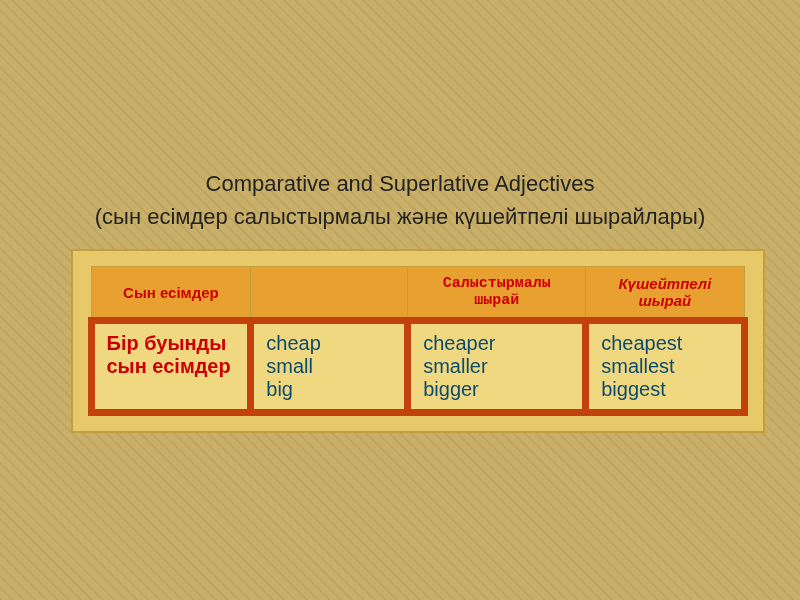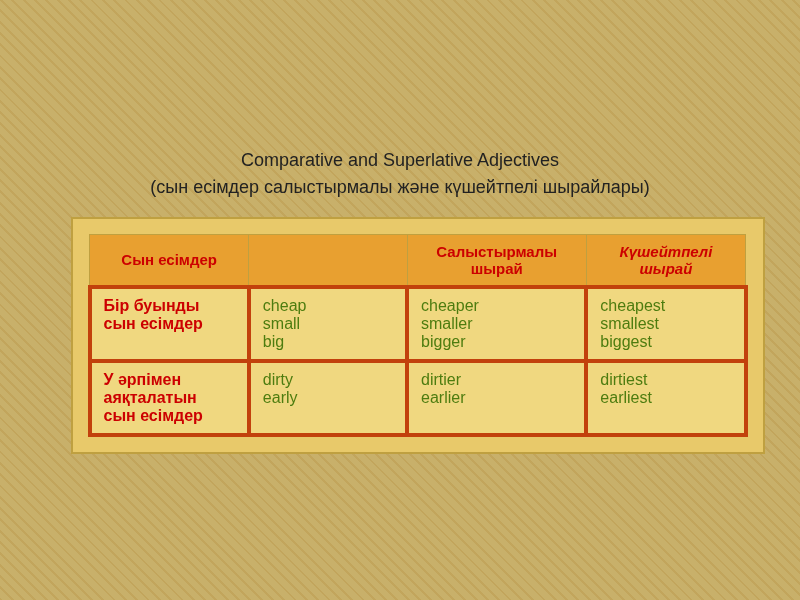--- a/index.html
+++ b/index.html
@@ -19,21 +19,21 @@
       display: flex;
       flex-direction: column;
       align-items: center;
       justify-content: center;
     }
 
     .page-title {
       text-align: center;
       margin-bottom: 16px;
       color: #222;
-      font-size: 18px;
+      font-size: 22px;
       line-height: 1.5;
     }
 
     .table-wrapper {
       background: #e8c96a;
       border: 2px solid #bfa040;
       padding: 15px;
       margin-left: 35px;
     }
 
@@ -46,41 +46,41 @@
       background-color: #e8a030;
       color: #cc0000;
       font-weight: bold;
       text-align: center;
       padding: 8px 12px;
       border: 1px solid #bfa040;
       font-size: 15px;
     }
 
     tbody tr td {
-      border: 4px solid #c2410c;
+      border: 7px solid #c2410c;
       padding: 8px 12px;
       vertical-align: top;
-      font-size: 16px;
+      font-size: 20px;
       background-color: #f0d880;
     }
 
     tbody tr td:first-child {
       color: #cc0000;
       font-weight: bold;
       background-color: #f0d880;
       white-space: nowrap;
     }
 
     tbody tr td:not(:first-child) {
-      color: #4d7c0f;
+      color: #0c4a6e;
     }
 
     .header-col1 { width: 160px; }
     .header-col2 { width: 160px; }
-    .header-col3 { width: 180px; }
+    .header-col3 { width: 180px; font-family: Liberation Mono, monospace; }
     .header-col4 { width: 160px; font-style: italic; }
   </style>
 </head>
 <body>
 
 <div class="page-title">
   <div>Comparative and Superlative Adjectives</div>
   <div>(сын есімдер салыстырмалы және күшейтпелі шырайлары)</div>
 </div>
 
@@ -94,21 +94,15 @@
         <th class="header-col4">Күшейтпелі шырай</th>
       </tr>
     </thead>
     <tbody>
       <tr>
         <td>Бір буынды<br>сын есімдер</td>
         <td>cheap<br>small<br>big</td>
         <td>cheaper<br>smaller<br>bigger</td>
         <td>cheapest<br>smallest<br>biggest</td>
       </tr>
-      <tr>
-        <td>У әрпімен<br>аяқталатын<br>сын есімдер</td>
-        <td>dirty<br>early</td>
-        <td>dirtier<br>earlier</td>
-        <td>dirtiest<br>earliest</td>
-      </tr>
     </tbody>
   </table>
 </div>
 
 </body></html>

